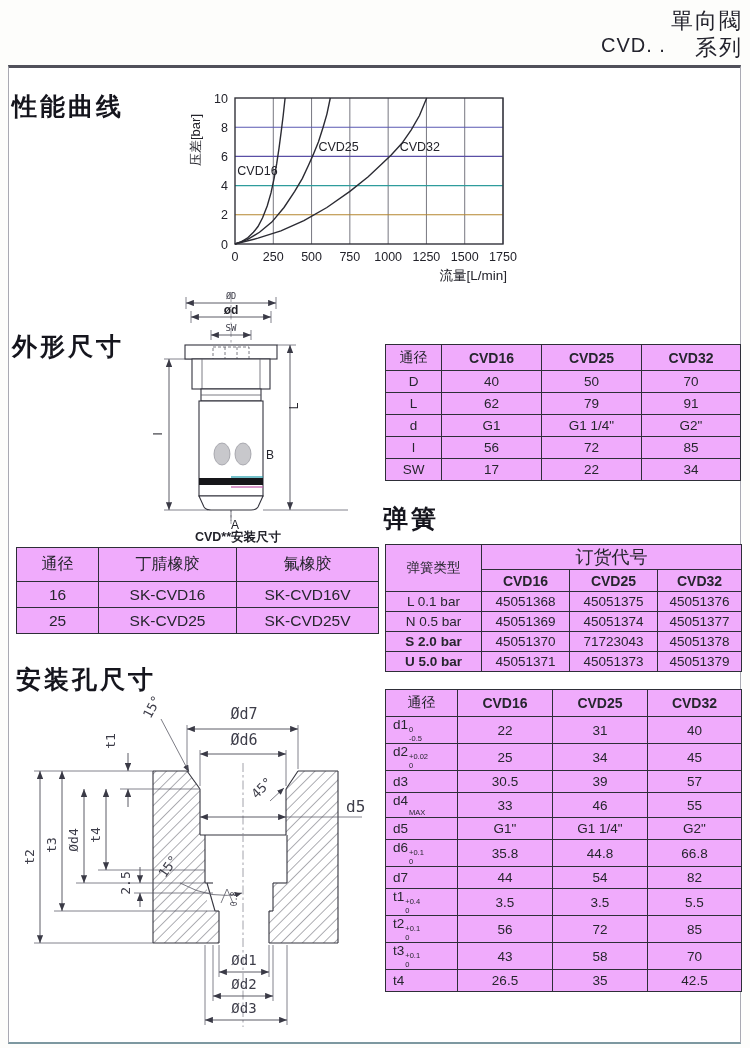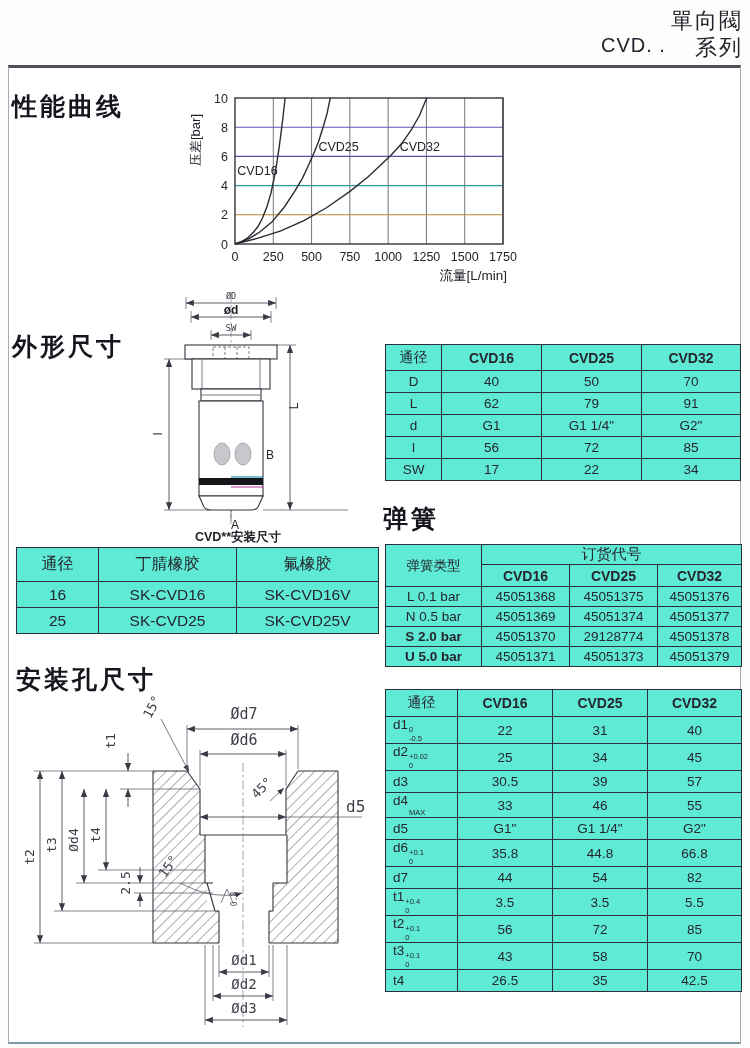--- a/index.html
+++ b/index.html
@@ -5,35 +5,35 @@
   html,body{margin:0;padding:0;background:#e8e8e8;}
   .page{position:relative;width:750px;height:1048px;background:#fdfdfb;margin:0 auto;
         font-family:"Liberation Sans",sans-serif;color:#1c1c24;overflow:hidden;}
   .abs{position:absolute;}
   .hdr{position:absolute;font-size:22px;letter-spacing:2px;color:#23232d;}
   .frame{position:absolute;left:8px;top:65px;width:731px;height:974px;background:#fff;
          border-left:1px solid #a9a9b2;border-right:1px solid #a9a9b2;
          border-top:3px solid #50505a;border-bottom:2px solid #7d98a0;}
   .h{position:absolute;font-size:25px;font-weight:700;letter-spacing:3px;color:#15151d;}
   
-  .tbl{position:absolute;border-collapse:collapse;background:#5eead4;table-layout:fixed;}
+  .tbl{position:absolute;border-collapse:collapse;background:#f0abfc;table-layout:fixed;}
   .tbl td,.tbl th{border:1.6px solid #2e2e38;text-align:center;padding:0;overflow:hidden;
                   font-weight:400;color:#26262e;}
   .tbl th{font-weight:700;}
   
   .t-outline{left:385px;top:344px;width:355px;font-size:13.5px;}
   .t-outline th{height:25px;font-size:14px;}
   .t-outline td{height:21px;}
   
   .t-seal{left:16px;top:547px;width:362px;font-size:15.5px;}
   .t-seal th{height:33px;font-size:16px;font-weight:500;}
   .t-seal td{height:25px;}
   
   .t-spring{left:385px;top:544px;width:356px;font-size:13.5px;}
-  .t-spring .grp{height:17px;font-size:15px;font-weight:500;}
+  .t-spring .grp{height:17px;font-size:18px;font-weight:500;}
   .t-spring th{height:21px;font-size:14px;}
   .t-spring td{height:19px;}
   .t-spring .typ{font-size:13.5px;}
   .t-spring tr.b td{font-weight:700;}
   .t-spring .typeh{font-size:13.5px;font-weight:500;}
   
   .t-mount{left:385px;top:689px;width:356px;font-size:13.5px;}
   .t-mount th{height:26px;font-size:14px;}
   .t-mount td{height:21px;}
   .t-mount .pm{text-align:left;padding-left:7px;margin-left:29px;}
@@ -258,21 +258,21 @@
     </tr>
     <tr>
       <td class="typ">N 0.5 bar</td>
       <td>45051369</td>
       <td>45051374</td>
       <td>45051377</td>
     </tr>
     <tr class="b">
       <td class="typ">S 2.0 bar</td>
       <td style="font-weight:400;">45051370</td>
-      <td style="font-weight:400;">29128774</td>
+      <td style="font-weight:400;">71723043</td>
       <td style="font-weight:400;">45051378</td>
     </tr>
     <tr class="b">
       <td class="typ">U 5.0 bar</td>
       <td style="font-weight:400;">45051371</td>
       <td style="font-weight:400;">45051373</td>
       <td style="font-weight:400;">45051379</td>
     </tr>
   </tbody>
     </table>

